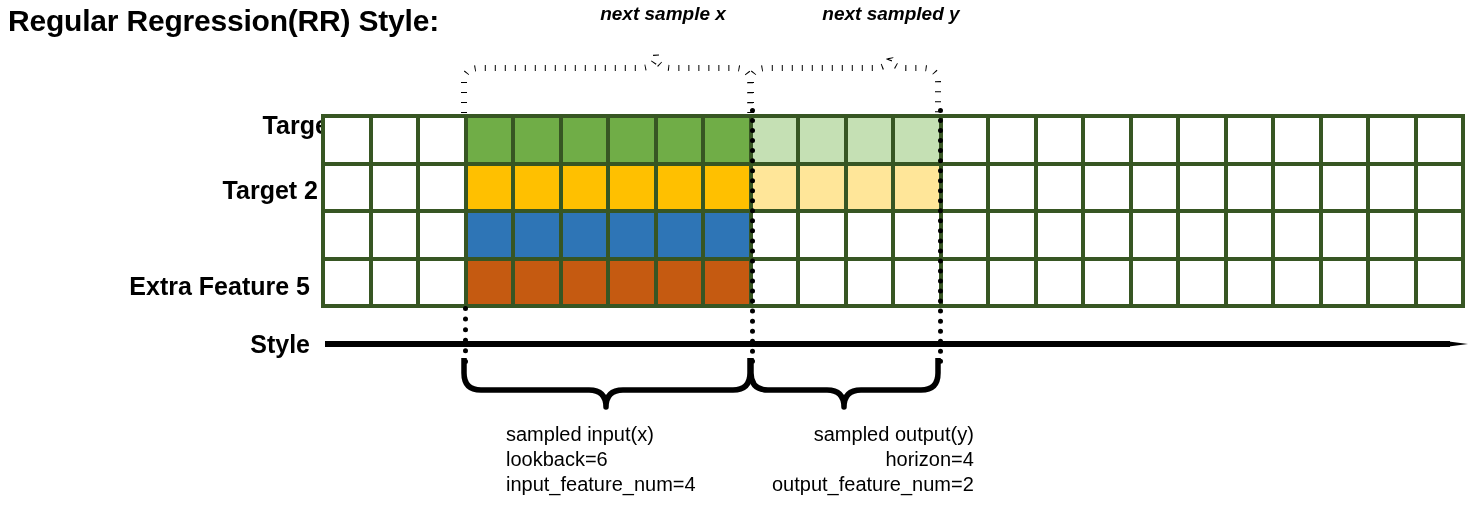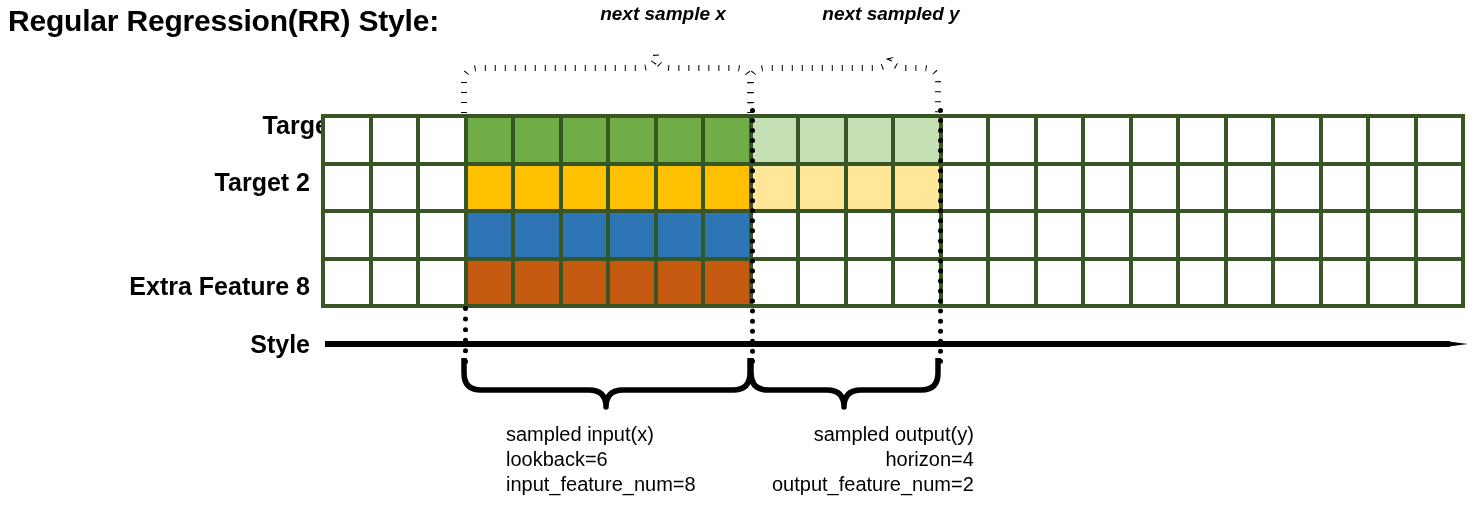--- a/index.html
+++ b/index.html
@@ -49,21 +49,21 @@
     width: 310px;
     left: 0px;
     text-align: right;
     font-size: 25px;
     font-weight: bold;
     white-space: nowrap;
     height: 48px;
     line-height: 48px;
   }
   #row-label-0 { top: 101px; padding-left: 48px; }
-  #row-label-1 { top: 158px; }
+  #row-label-1 { top: 166px; padding-left: 8px; }
   #row-label-2 { top: 214px; }
   #row-label-3 { top: 262px; }
 
   #time-label {
     left: 0px;
     top: 325px;
     width: 310px;
     text-align: right;
     font-size: 25px;
     font-weight: bold;
@@ -139,21 +139,21 @@
 
   <svg class="abs" id="top-braces" viewBox="0 0 1476 130" xmlns="http://www.w3.org/2000/svg">
 
     <path d="M 464 113 L 464 82 Q 464 68 480 68 L 640 68 Q 656 68 656 54 Q 656 68 672 68 L 734 68 Q 750 68 750 82 L 750 113" fill="none" stroke="#000000" stroke-width="6" stroke-linecap="butt" stroke-dasharray="1 9" stroke-linejoin="round"></path>
 
     <path d="M 751 113 L 751 82 Q 751 68 767 68 L 874 68 Q 890 68 890 54 Q 890 68 906 68 L 922 68 Q 938 68 938 82 L 938 113" fill="none" stroke="#000000" stroke-width="6" stroke-linecap="butt" stroke-dasharray="1 9" stroke-linejoin="round"></path>
   </svg>
 
   <div class="abs row-label" id="row-label-0">Target 1</div>
   <div class="abs row-label" id="row-label-1">Target 2</div>
-  <div class="abs row-label" id="row-label-3">Extra Feature 8</div>
+  <div class="abs row-label" id="row-label-3">Extra Feature 5</div>
 
   <div class="abs" id="grid">
       <div class="grid-row">
         <div class="cell" style="background: rgb(255, 255, 255);"></div>
         <div class="cell" style="background: rgb(255, 255, 255);"></div>
         <div class="cell" style="background: rgb(255, 255, 255);"></div>
         <div class="cell" style="background: rgb(112, 173, 71);"></div>
         <div class="cell" style="background: rgb(112, 173, 71);"></div>
         <div class="cell" style="background: rgb(112, 173, 71);"></div>
         <div class="cell" style="background: rgb(112, 173, 71);"></div>
@@ -267,18 +267,18 @@
 
   <svg class="abs" id="bottom-braces" viewBox="0 0 1476 90" xmlns="http://www.w3.org/2000/svg">
 
     <path d="M 464 18 L 464 33 Q 464 50 481 50 L 589 50 Q 606 50 606 67 Q 606 50 623 50 L 733 50 Q 750 50 750 33 L 750 18" fill="none" stroke="#000000" stroke-width="5.5" stroke-linecap="butt" stroke-linejoin="round"></path>
 
     <path d="M 751 18 L 751 33 Q 751 50 768 50 L 827 50 Q 844 50 844 67 Q 844 50 861 50 L 921 50 Q 938 50 938 33 L 938 18" fill="none" stroke="#000000" stroke-width="5.5" stroke-linecap="butt" stroke-linejoin="round"></path>
   </svg>
 
   <div class="abs caption" id="caption-x">sampled input(x)
 lookback=6
-input_feature_num=8</div>
+input_feature_num=4</div>
   <div class="abs caption" id="caption-y">sampled output(y)
 horizon=4
 output_feature_num=2</div>
 
 </div>
 
 </body></html>

